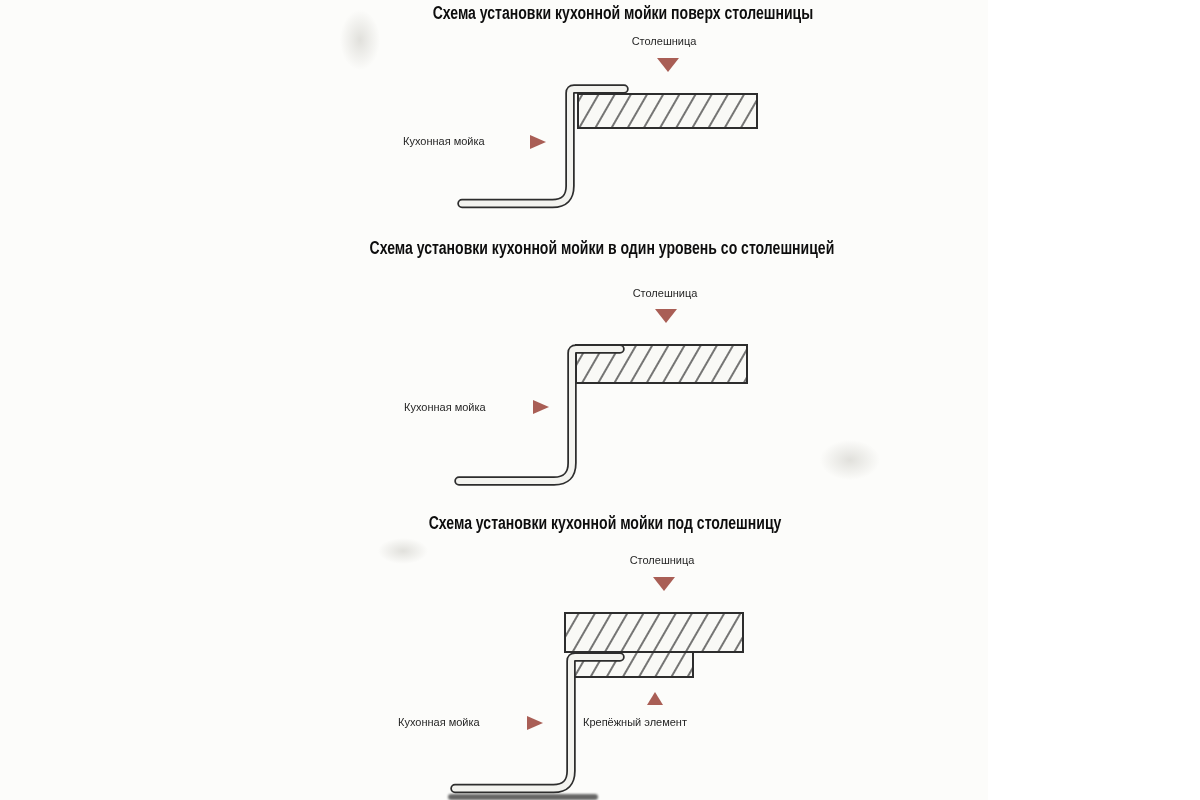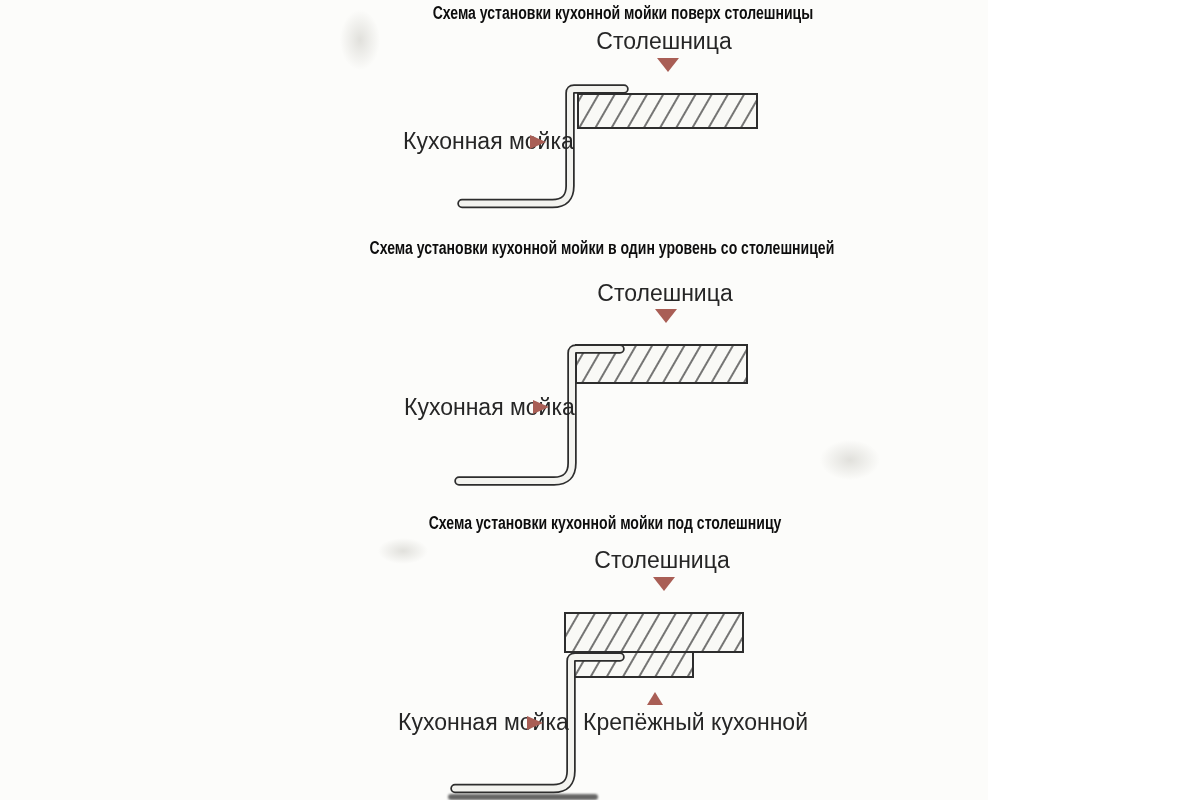--- a/index.html
+++ b/index.html
@@ -8,21 +8,21 @@
     background: var(--paper, #fcfcfa);
     font-family:"Liberation Sans", sans-serif;
     overflow:hidden;
   }
   .title-row { position:absolute; display:flex; justify-content:center; pointer-events:none; }
   .title {
     font-weight:bold; font-size:18px; line-height:19px; color:var(--title,#0d0d0d);
     transform:scaleX(0.78); white-space:nowrap;
   }
   .lbl {
-    position:absolute; font-size:23px; line-height:18px;
+    position:absolute; font-size:11px; line-height:18px;
     color:var(--text,#262626); white-space:nowrap;
   }
   .lbl.center { transform:translateX(-50%); }
   .tri-down { position:absolute; width:0; height:0;
     border-left:11px solid transparent; border-right:11px solid transparent;
     border-top:14px solid var(--arrow,#ab6058); }
   .tri-right { position:absolute; width:0; height:0;
     border-top:7.5px solid transparent; border-bottom:7.5px solid transparent;
     border-left:16px solid var(--arrow,#ab6058); }
   .tri-up { position:absolute; width:0; height:0;
@@ -113,19 +113,19 @@
         </pattern>
       </defs>
       <rect class="slab" x="135" y="8" width="178" height="39" fill="url(#hatch3)"></rect>
       <rect class="slab" x="144" y="47" width="119" height="25" fill="url(#hatch3)"></rect>
       <path class="tube-o" d="M190,52 L145,52 Q141,52 141,56 L141,166 Q141,183.5 123.5,183.5 L25,183.5"></path>
       <path class="tube-i" d="M190,52 L145,52 Q141,52 141,56 L141,166 Q141,183.5 123.5,183.5 L25,183.5"></path>
       <rect class="shadow-bar" x="18" y="189" width="150" height="6" rx="3"></rect>
     </svg>
 
     <div class="tri-up" style="left:647px; top:692px;"></div>
-    <div class="lbl" style="left:583px; top:713px;">Крепёжный кухонной</div>
+    <div class="lbl" style="left:583px; top:713px;">Крепёжный элемент</div>
 
     <div class="lbl" style="left:398px; top:713px;">Кухонная мойка</div>
     <div class="tri-right" style="left:527px; top:716px;"></div>
   </section>
 
 </div>
 
 </body></html>

